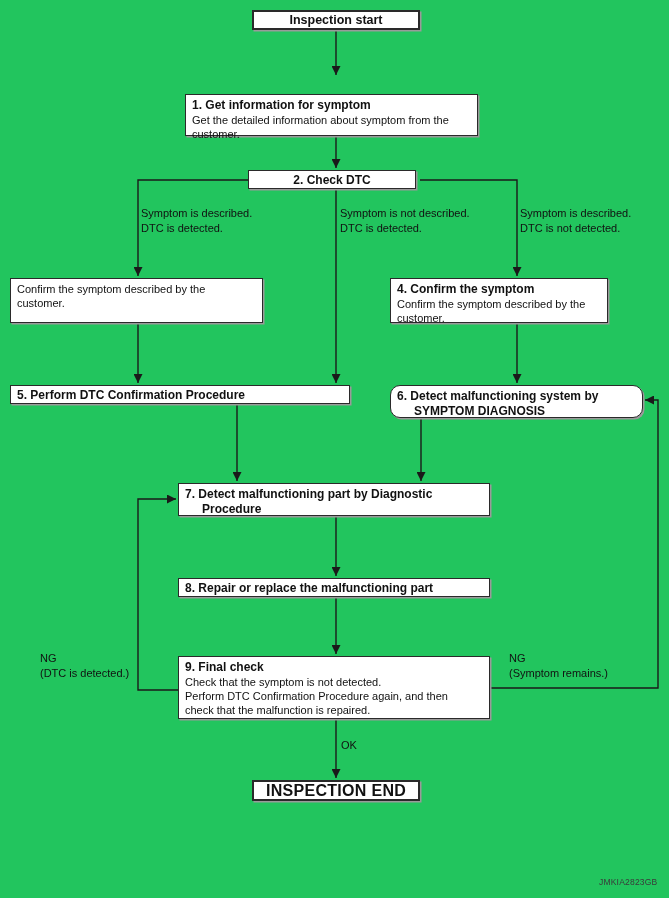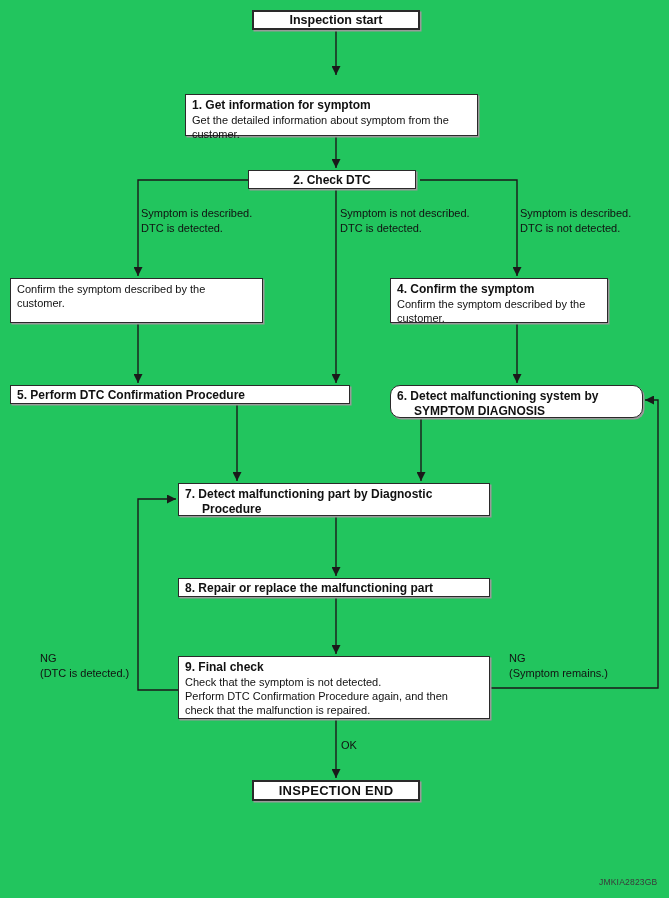--- a/index.html
+++ b/index.html
@@ -63,21 +63,21 @@
     font-size: 11px;
     line-height: 15px;
     white-space: nowrap;
   }
   .watermark {
     position: absolute;
     font-size: 8.5px;
     color: #3a3a3a;
     letter-spacing: 0.2px;
   }
-  .end-label { font-size: 13px; letter-spacing: 0.3px; }
+  .end-label { font-size: 16px; letter-spacing: 0.3px; }
 </style>
 </head>
 <body>
 
 <div id="canvas">
 
   <svg id="connectors" viewBox="0 0 669 898" xmlns="http://www.w3.org/2000/svg">
     <defs>
       <marker id="arrow" viewBox="0 0 10 10" refX="10" refY="5" markerWidth="9" markerHeight="9" markerUnits="userSpaceOnUse" orient="auto">
         <path d="M0,0 L10,5 L0,10 z" fill="#1a1a1a"></path>

